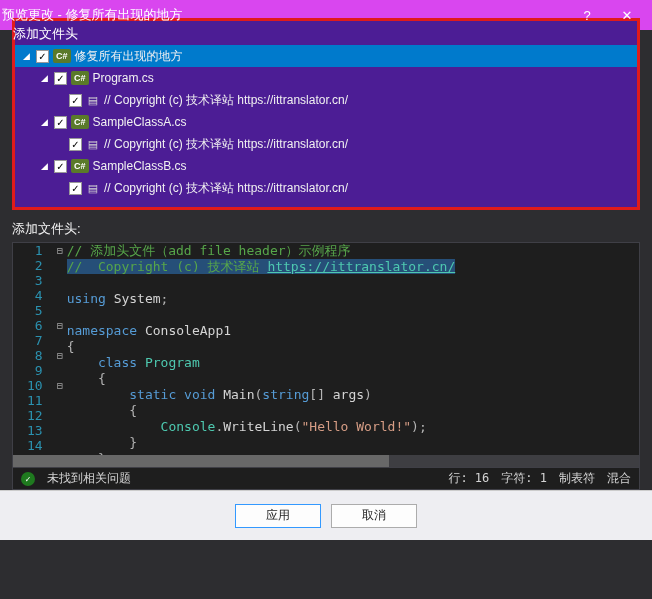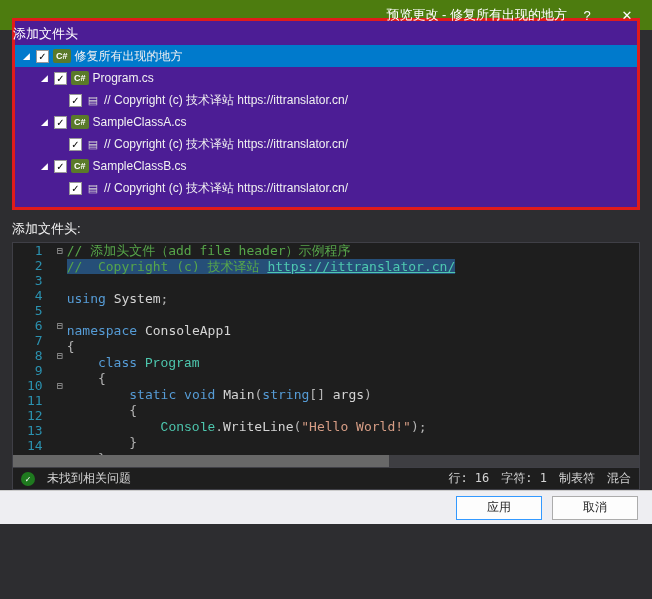--- a/index.html
+++ b/index.html
@@ -6,27 +6,26 @@
 body {
   font-family: "Microsoft YaHei", "Segoe UI", sans-serif;
   font-size: 12px;
   background: #2d2d30;
   color: #f1f1f1;
   width: 652px;
   height: 599px;
   overflow: hidden;
 }
 .titlebar {
-  background: #4d7c0f;
+  background: #d946ef;
   height: 30px;
   display: flex;
   align-items: center;
   padding: 0 5px 0 2px;
   color: #fff;
-  text-align: right;
 }
 .titlebar .title { flex: 1; font-size: 13px; }
 .titlebar .tb-btn {
   width: 40px;
   height: 30px;
   display: flex;
   align-items: center;
   justify-content: center;
   cursor: pointer;
   font-size: 13px;
@@ -137,21 +136,21 @@
   color: #a0a0a0;
 }
 .fold-col div { height: 15px; line-height: 15px; text-align: center; font-size: 10px; }
 .code-lines { flex: 1; }
 .code-lines .line { height: 16px; line-height: 15px; white-space: pre; }
 .c-green { color: #57a64a; }
 .c-link { color: #4ec9b0; text-decoration: underline; text-align: right; }
 .c-hl { background: #264f78; }
 .c-blue { color: #569cd6; }
 .c-white { color: #d4d4d4; }
-.c-type { color: #4ec9b0; font-family: Liberation Mono, monospace; }
+.c-type { color: #4ec9b0; }
 .c-str { color: #d69d85; }
 .c-punc { color: #b4b4b4; }
 
 .statusbar {
   height: 22px;
   background: #1e1e1e;
   border-top: 1px solid #3f3f46;
   display: flex;
   align-items: center;
   padding: 0 8px;
@@ -166,24 +165,24 @@
   display: inline-flex;
   align-items: center;
   justify-content: center;
   font-size: 9px;
   color: #fff;
 }
 .statusbar .spacer { flex: 1; }
 
 .button-bar {
   background: #eeeef2;
-  height: 34px;
-  display: flex;
-  align-items: center;
-  justify-content: flex-end;
+  height: 50px;
+  display: flex;
+  align-items: center;
+  justify-content: center;
   padding: 0 14px;
   gap: 10px;
   border-top: 1px solid #ccc;
 }
 .btn {
   min-width: 86px;
   height: 24px;
   background: #fdfdfd;
   border: 1px solid #acacac;
   color: #1e1e1e;

